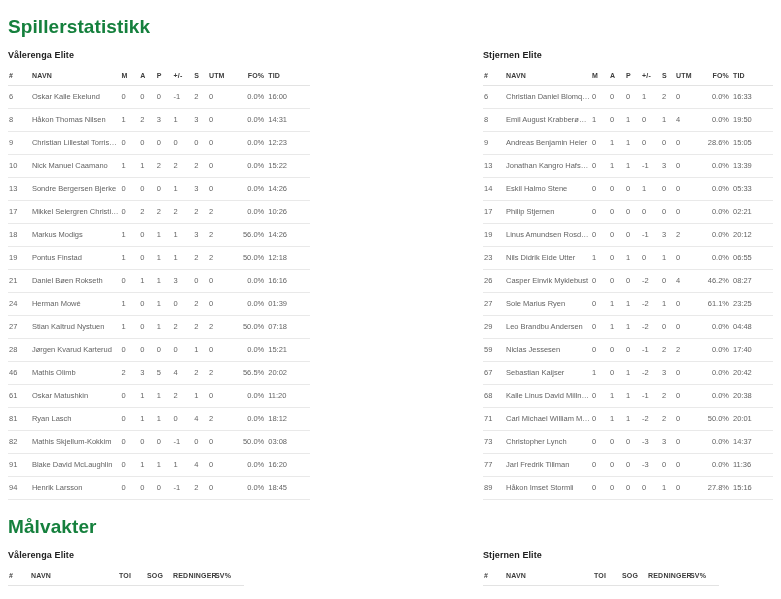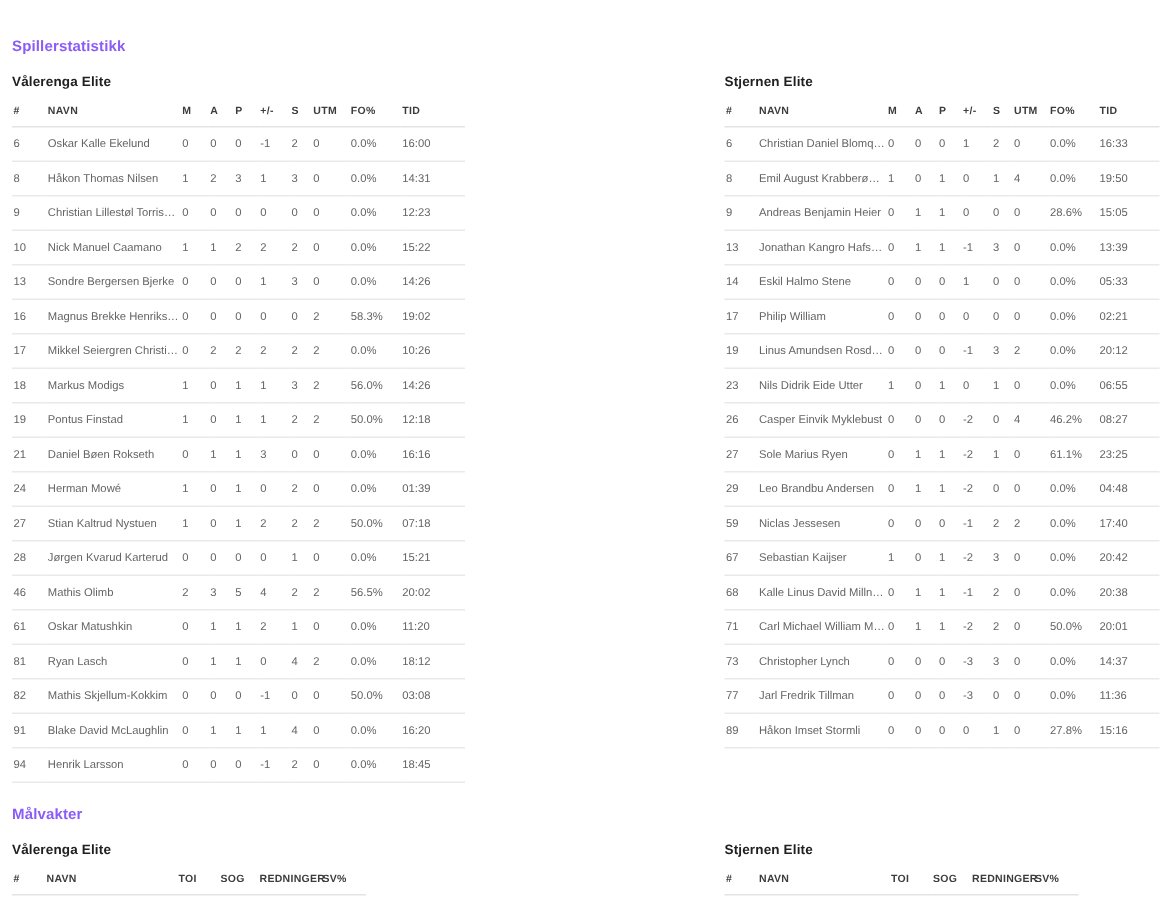--- a/index.html
+++ b/index.html
@@ -5,22 +5,22 @@
   * { box-sizing: border-box; margin: 0; padding: 0; }
   html, body { background: #ffffff; }
   body {
     width: 781px; height: 599px;
     font-family: "Liberation Sans", sans-serif;
     color: #616161;
     overflow: hidden;
   }
   .page { padding: 10px 8px 8px 8px; width: 781px; }
   .section-title {
-    font-size: 10px; font-weight: bold; color: #8b5cf6;
-    letter-spacing: 0.1px; margin: 16px 0 6px 0;
+    font-size: 19px; font-weight: bold; color: #15803d;
+    letter-spacing: 0.1px; margin: 6px 0 6px 0;
   }
   .section-title.goalies { margin-top: 16px; }
   .columns {
     display: flex; justify-content: space-between; align-items: flex-start;
     width: 765px;
   }
   .team-block.left  { width: 302px; }
   .team-block.right { width: 290px; }
   .team-name {
     font-size: 9px; font-weight: bold; color: #212121;
@@ -34,21 +34,21 @@
     text-align: left; text-transform: uppercase;
     padding: 5px 1px 6px 1px; letter-spacing: 0.2px;
     border-bottom: 1px solid #e3e3e3; white-space: nowrap;
   }
   td {
     font-size: 7.5px; color: #646464;
     padding: 6px 1px 7px 1px;
     border-bottom: 1px solid #e9e9e9;
     white-space: nowrap; overflow: hidden; text-overflow: ellipsis;
   }
-  th.right, td.right { text-align: left; padding-right: 3px; }
+  th.right, td.right { text-align: right; padding-right: 3px; }
   
   .skaters col.c0 { width: 22px; }  
   .skaters col.c1 { width: 86px; }  
   .skaters col.c2 { width: 18px; }  
   .skaters col.c3 { width: 16px; }  
   .skaters col.c4 { width: 16px; }  
   .skaters col.c5 { width: 20px; }  
   .skaters col.c6 { width: 14px; }  
   .skaters col.c7 { width: 24px; }  
   .skaters col.c8 { width: 33px; }  
@@ -153,32 +153,20 @@
               <td>0</td>
               <td>0</td>
               <td>0</td>
               <td>1</td>
               <td>3</td>
               <td>0</td>
               <td class="right">0.0%</td>
               <td>14:26</td>
             </tr>
             <tr>
-              <td>16</td>
-              <td>Magnus Brekke Henriksen</td>
-              <td>0</td>
-              <td>0</td>
-              <td>0</td>
-              <td>0</td>
-              <td>0</td>
-              <td>2</td>
-              <td class="right">58.3%</td>
-              <td>19:02</td>
-            </tr>
-            <tr>
               <td>17</td>
               <td>Mikkel Seiergren Christiansen</td>
               <td>0</td>
               <td>2</td>
               <td>2</td>
               <td>2</td>
               <td>2</td>
               <td>2</td>
               <td class="right">0.0%</td>
               <td>10:26</td>
@@ -415,21 +403,21 @@
               <td>0</td>
               <td>0</td>
               <td>1</td>
               <td>0</td>
               <td>0</td>
               <td class="right">0.0%</td>
               <td>05:33</td>
             </tr>
             <tr>
               <td>17</td>
-              <td>Philip William</td>
+              <td>Philip Stjernen</td>
               <td>0</td>
               <td>0</td>
               <td>0</td>
               <td>0</td>
               <td>0</td>
               <td>0</td>
               <td class="right">0.0%</td>
               <td>02:21</td>
             </tr>
             <tr>

